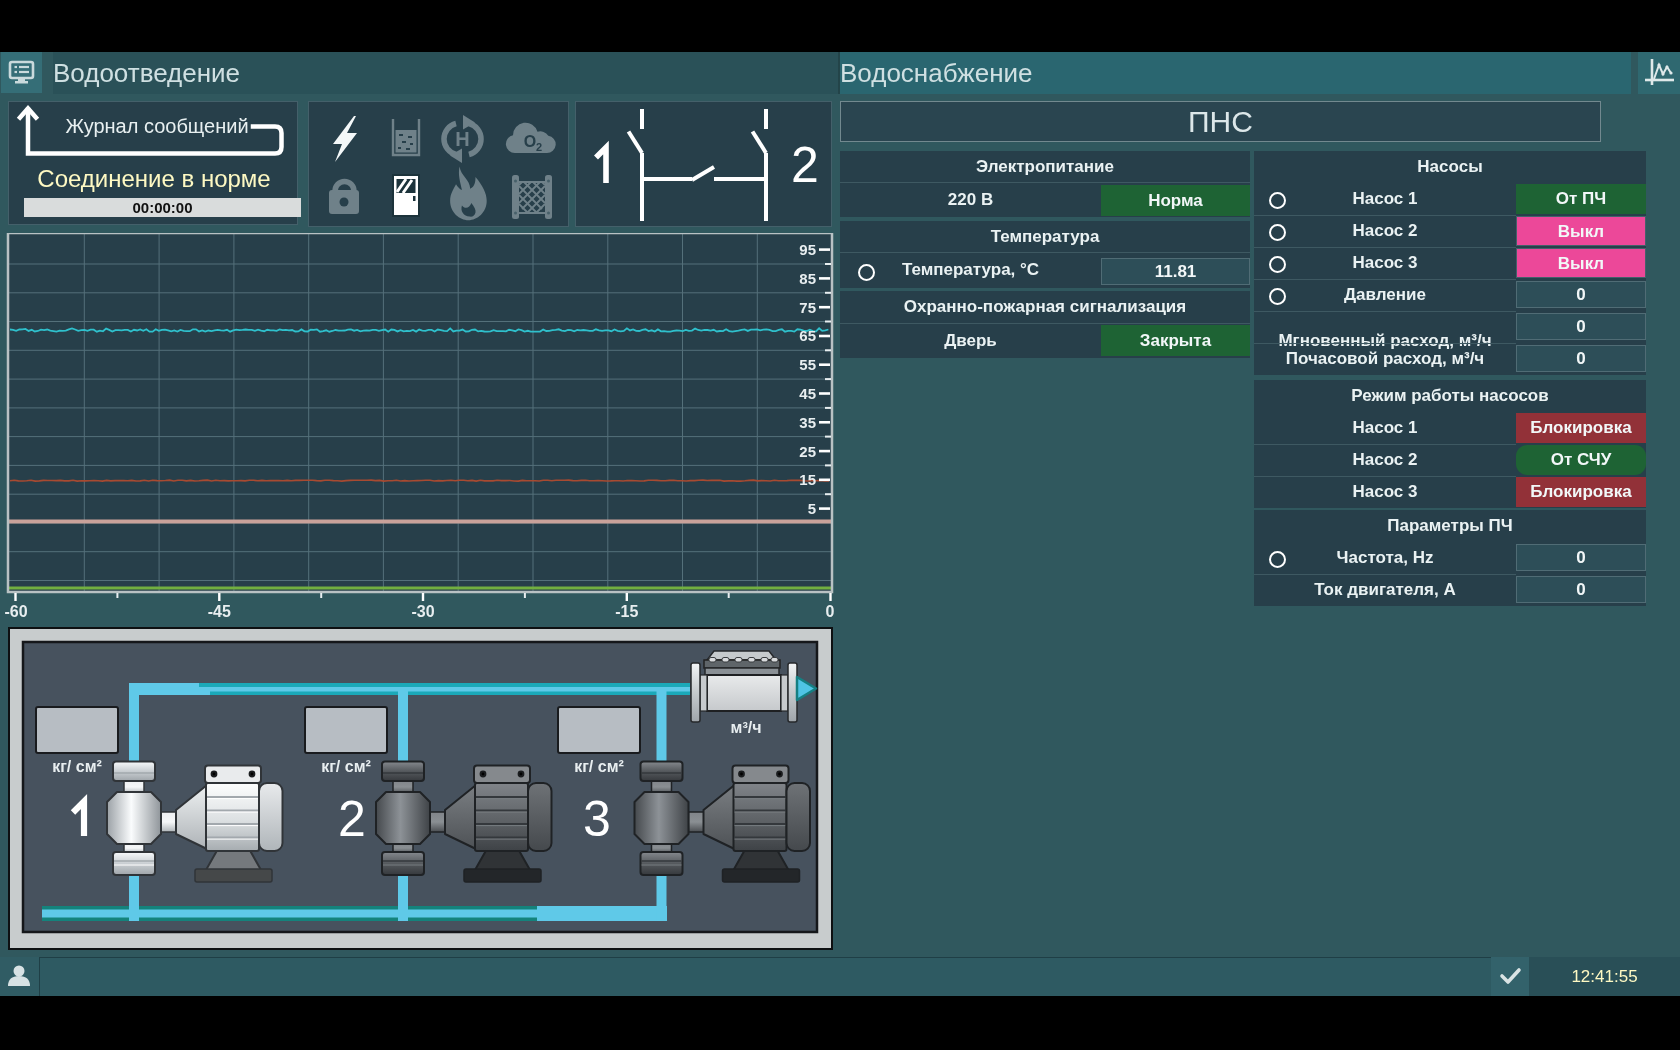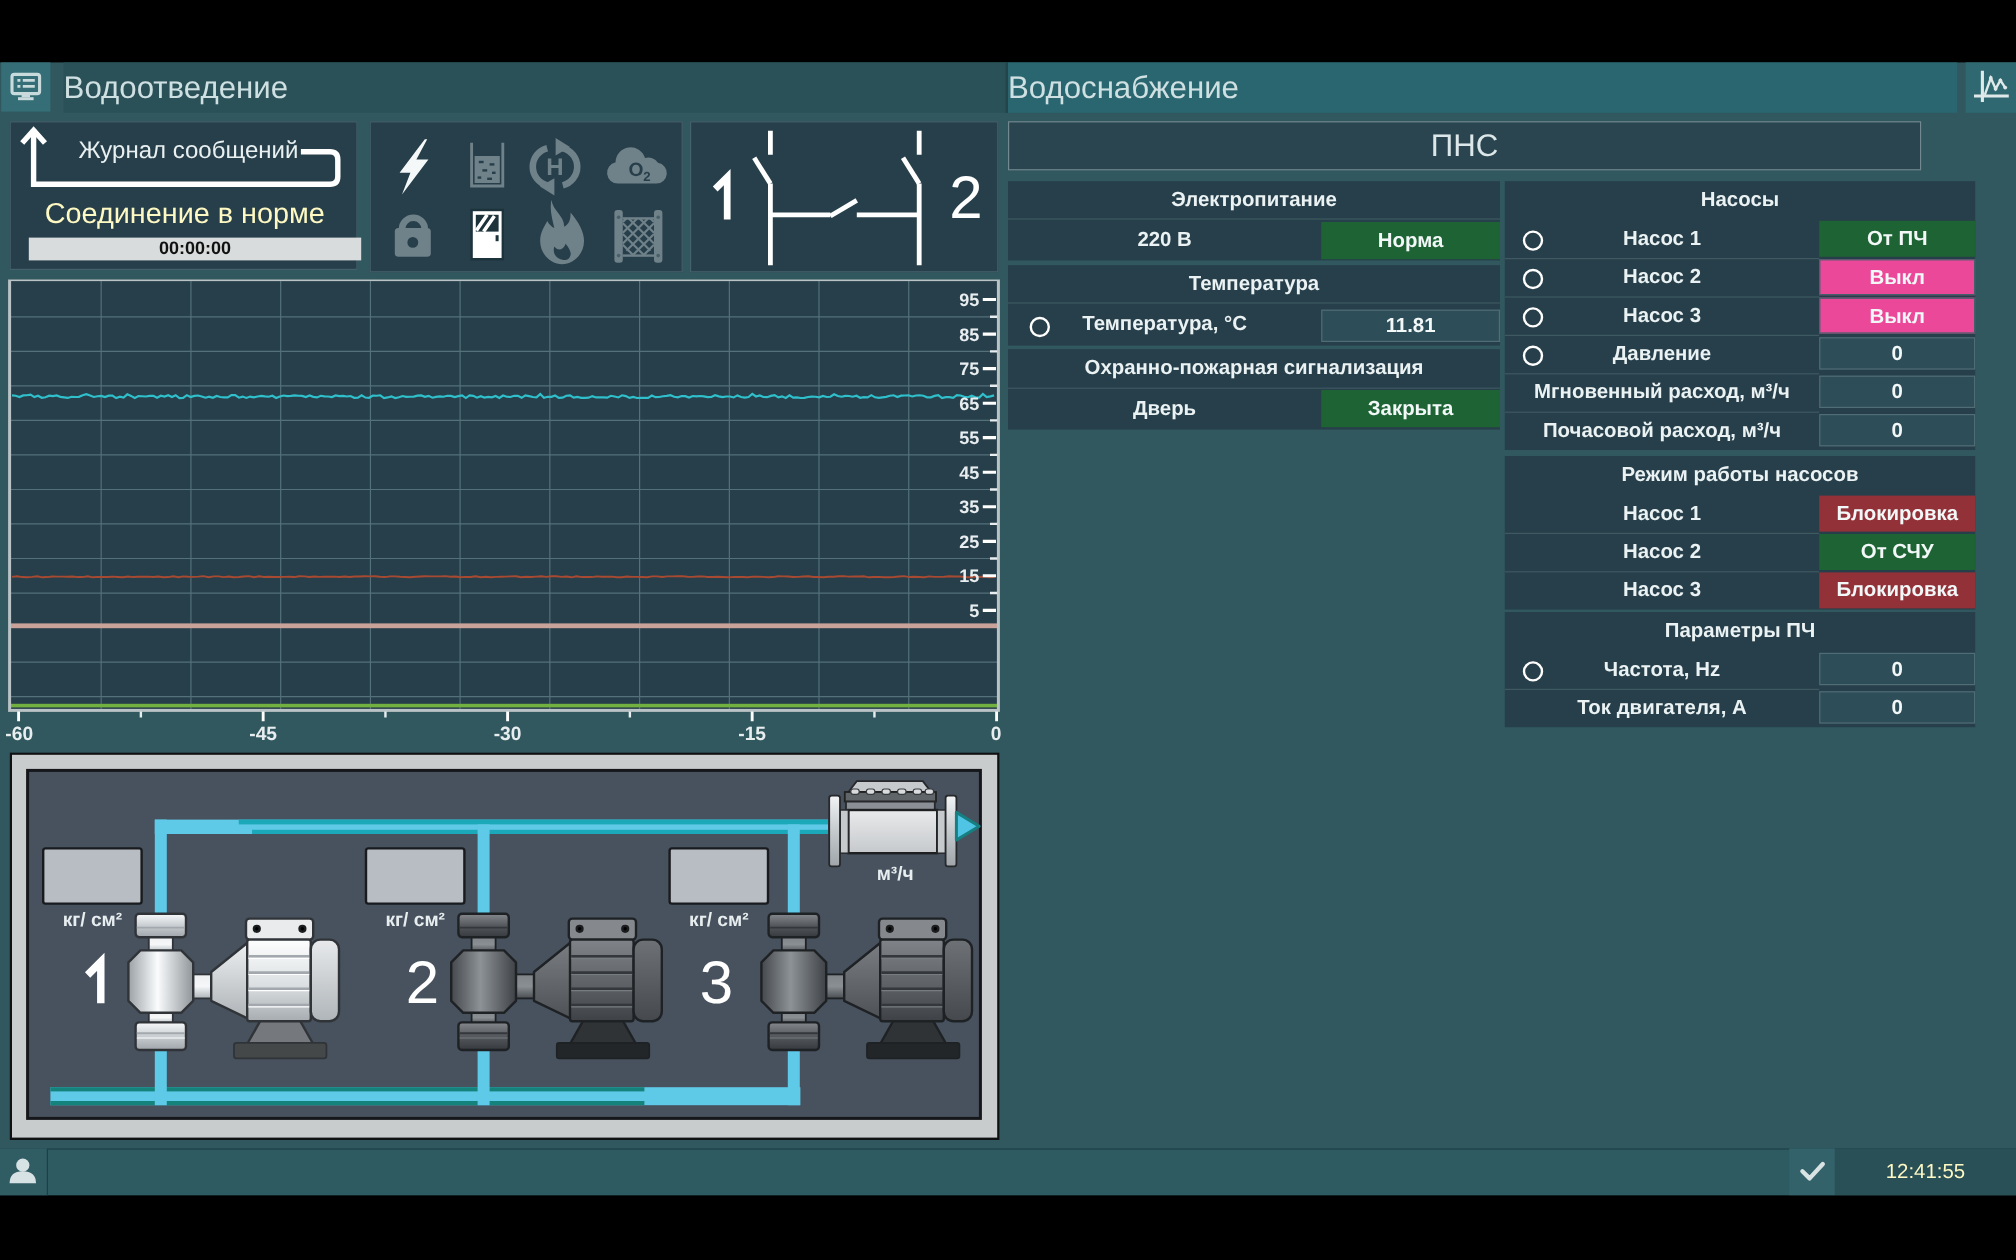--- a/index.html
+++ b/index.html
@@ -228,21 +228,21 @@
   <g fill="#E8EEF0" font-size="16" font-weight="bold" text-anchor="middle">
     <text x="16" y="384">-60</text>
         <text x="219.3" y="384">-45</text>
         <text x="423" y="384">-30</text>
     <text x="626.8" y="384">-15</text>
         <text x="830" y="384">0</text>
   </g>
 </svg>
 </div>
 
-<div class="abs" style="left:840px;top:101px;width:761px;height:41px;background:#2A4550;border:1px solid #72898F;box-sizing:border-box;color:#DCE7E9;font-size:26px;text-align:center;line-height:39px;">ПНС</div>
+<div class="abs" style="left:840px;top:101px;width:761px;height:41px;background:#2A4550;border:1px solid #72898F;box-sizing:border-box;color:#DCE7E9;font-size:30px;text-align:center;line-height:39px;">ПНС</div>
 <div class="sect" style="left:840px;top:151px;width:410px;height:66px;"></div>
 <div class="hdr" style="left:840px;top:151px;width:410px;height:31px;line-height:31px;">Электропитание</div>
 <div class="sep" style="left:840px;top:182px;width:410px;"></div>
 <div class="row" style="left:840px;top:182px;width:261px;height:35px;line-height:35px;">220 В</div>
 <div class="gcell" style="left:1101px;top:185px;width:149px;height:31px;line-height:31px;">Норма</div>
 <div class="sect" style="left:840px;top:221px;width:410px;height:67px;"></div>
 <div class="hdr" style="left:840px;top:221px;width:410px;height:31px;line-height:31px;">Температура</div>
 <div class="sep" style="left:840px;top:252px;width:410px;"></div>
 <div class="row" style="left:840px;top:252px;width:261px;height:36px;line-height:36px;">Температура, °C</div>
 <div class="circ" style="left:858px;top:264px;"></div>
@@ -263,32 +263,32 @@
 <div class="vcell" style="left:1516px;top:216px;width:130px;height:30px;line-height:30px;">Выкл</div>
 <div class="sep" style="left:1254px;top:247px;width:262px;"></div>
 <div class="row" style="left:1254px;top:247px;width:262px;height:32px;line-height:32px;">Насос 3</div>
 <div class="circ" style="left:1269px;top:256px;"></div>
 <div class="vcell" style="left:1516px;top:248px;width:130px;height:30px;line-height:30px;">Выкл</div>
 <div class="sep" style="left:1254px;top:279px;width:262px;"></div>
 <div class="row" style="left:1254px;top:279px;width:262px;height:32px;line-height:32px;">Давление</div>
 <div class="circ" style="left:1269px;top:288px;"></div>
 <div class="ncell" style="left:1516px;top:281px;width:130px;height:27px;line-height:25px;">0</div>
 <div class="sep" style="left:1254px;top:311px;width:262px;"></div>
-<div class="row" style="left:1254px;top:311px;width:262px;height:32px;line-height:32px;">Мгновенный расход, м³/ч</div>
+<div class="row" style="left:1254px;top:325px;width:262px;height:32px;line-height:32px;">Мгновенный расход, м³/ч</div>
 <div class="ncell" style="left:1516px;top:313px;width:130px;height:27px;line-height:25px;">0</div>
 <div class="sep" style="left:1254px;top:343px;width:262px;"></div>
 <div class="row" style="left:1254px;top:343px;width:262px;height:32px;line-height:32px;">Почасовой расход, м³/ч</div>
 <div class="ncell" style="left:1516px;top:345px;width:130px;height:27px;line-height:25px;">0</div>
 <div class="sect" style="left:1254px;top:380px;width:392px;height:128px;"></div>
 <div class="hdr" style="left:1254px;top:380px;width:392px;height:32px;line-height:32px;">Режим работы насосов</div>
 <div class="row" style="left:1254px;top:412px;width:262px;height:32px;line-height:32px;">Насос 1</div>
 <div class="rcell" style="left:1516px;top:413px;width:130px;height:30px;line-height:30px;">Блокировка</div>
 <div class="sep" style="left:1254px;top:444px;width:262px;"></div>
 <div class="row" style="left:1254px;top:444px;width:262px;height:32px;line-height:32px;">Насос 2</div>
-<div class="gcell" style="left:1516px;top:445px;width:130px;height:30px;line-height:30px;">От СЧУ</div>
+<div class="gcell" style="left:1516px;top:445px;width:130px;height:30px;line-height:30px;border-radius:11px;">От СЧУ</div>
 <div class="sep" style="left:1254px;top:476px;width:262px;"></div>
 <div class="row" style="left:1254px;top:476px;width:262px;height:32px;line-height:32px;">Насос 3</div>
 <div class="rcell" style="left:1516px;top:477px;width:130px;height:30px;line-height:30px;">Блокировка</div>
 <div class="sect" style="left:1254px;top:510px;width:392px;height:96px;"></div>
 <div class="hdr" style="left:1254px;top:510px;width:392px;height:32px;line-height:32px;">Параметры ПЧ</div>
 <div class="row" style="left:1254px;top:542px;width:262px;height:32px;line-height:32px;">Частота, Hz</div>
 <div class="circ" style="left:1269px;top:551px;"></div>
 <div class="ncell" style="left:1516px;top:544px;width:130px;height:27px;line-height:25px;">0</div>
 <div class="sep" style="left:1254px;top:574px;width:262px;"></div>
 <div class="row" style="left:1254px;top:574px;width:262px;height:32px;line-height:32px;">Ток двигателя, А</div>

